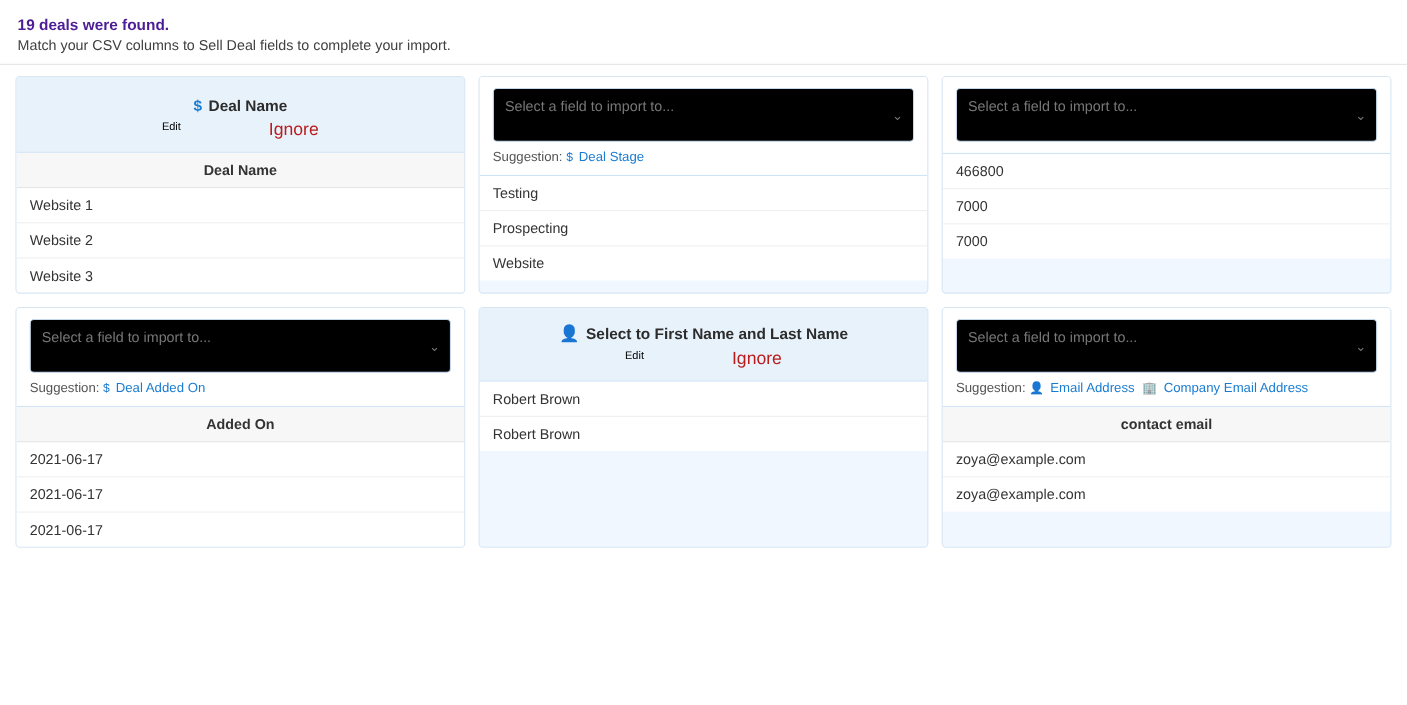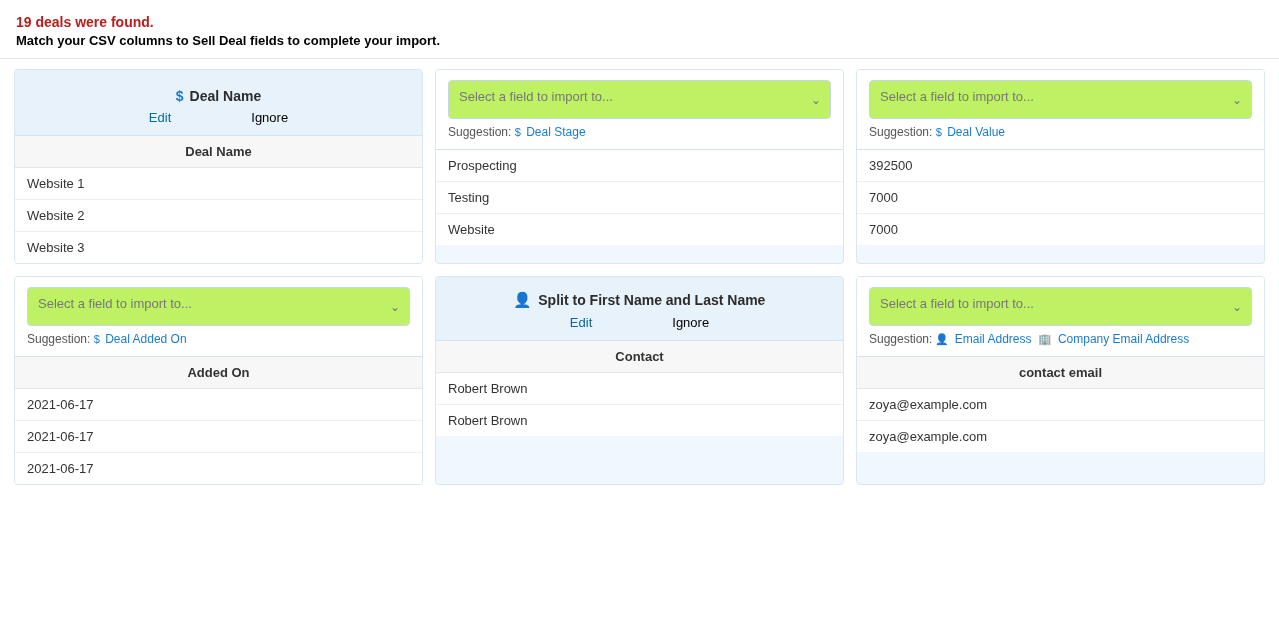--- a/index.html
+++ b/index.html
@@ -9,27 +9,26 @@
       background: #fff;
       color: #333;
     }
     .header {
       padding: 14px 16px 10px 16px;
       border-bottom: 1px solid #e5e5e5;
     }
     .header-title {
       font-weight: 700;
       font-size: 14px;
-      color: #b91c1c;
+      color: #4c1d95;
     }
     .header-sub {
       font-size: 13px;
-      color: #000000;
+      color: #404040;
       margin-top: 3px;
-      font-weight: bold;
     }
     .grid {
       display: grid;
       grid-template-columns: 1fr 1fr 1fr;
       gap: 0;
       padding: 10px 14px;
       gap: 12px;
     }
     .card {
       border: 1px solid #d8e6f3;
@@ -54,45 +53,45 @@
       font-size: 14px;
       color: #2c2c2c;
     }
     .card-header-actions {
       display: flex;
       gap: 80px;
       width: 100%;
       justify-content: center;
     }
     .link-edit {
-      color: #0369a1;
-      cursor: pointer;
-      font-size: 13px;
+      color: #000000;
+      cursor: pointer;
+      font-size: 10px;
       text-decoration: none;
     }
     .link-ignore {
-      color: #000000;
-      cursor: pointer;
-      font-size: 13px;
+      color: #b91c1c;
+      cursor: pointer;
+      font-size: 16px;
       text-decoration: none;
     }
     .card-dropdown {
       background: #fff;
       padding: 10px 12px;
       border-bottom: 1px solid #d0e4f5;
     }
     .select-wrap {
       position: relative;
     }
     .select-box {
       width: 100%;
       border: 1px solid #c5d8eb;
       border-radius: 4px;
-      padding: 8px 32px 14px 10px;
-      background: #bef264;
+      padding: 8px 32px 24px 10px;
+      background: #000000;
       font-size: 13px;
       color: #777;
       appearance: none;
       cursor: pointer;
       outline: none;
     }
     .select-arrow {
       position: absolute;
       right: 10px;
       top: 50%;
@@ -190,42 +189,37 @@
         </select>
         <span class="select-arrow">⌄</span>
       </div>
       <div class="suggestion">
         <span>Suggestion:</span>
         <span class="suggestion-icon"> $</span>
         <a class="suggestion-link">Deal Stage</a>
       </div>
     </div>
     <div class="card-table">
+      <div class="table-row">Testing</div>
       <div class="table-row">Prospecting</div>
-      <div class="table-row">Testing</div>
       <div class="table-row">Website</div>
     </div>
   </div>
 
   <div class="card">
     <div class="card-dropdown">
       <div class="select-wrap">
         <select class="select-box">
           <option>Select a field to import to...</option>
         </select>
         <span class="select-arrow">⌄</span>
       </div>
-      <div class="suggestion">
-        <span>Suggestion:</span>
-        <span class="suggestion-icon"> $</span>
-        <a class="suggestion-link">Deal Value</a>
-      </div>
-    </div>
-    <div class="card-table">
-      <div class="table-row">392500</div>
+    </div>
+    <div class="card-table">
+      <div class="table-row">466800</div>
       <div class="table-row">7000</div>
       <div class="table-row">7000</div>
     </div>
   </div>
 
   <div class="card">
     <div class="card-dropdown">
       <div class="select-wrap">
         <select class="select-box">
           <option>Select a field to import to...</option>
@@ -243,29 +237,28 @@
       <div class="table-row">2021-06-17</div>
       <div class="table-row">2021-06-17</div>
       <div class="table-row">2021-06-17</div>
     </div>
   </div>
 
   <div class="card">
     <div class="card-header-center">
       <div class="card-header-title">
         <span class="person-icon">👤</span>
-        <span>Split to First Name and Last Name</span>
+        <span>Select to First Name and Last Name</span>
       </div>
       <div class="card-header-actions">
         <a class="link-edit">Edit</a>
         <a class="link-ignore">Ignore</a>
       </div>
     </div>
     <div class="card-table">
-      <div class="table-header-row">Contact</div>
       <div class="table-row">Robert Brown</div>
       <div class="table-row">Robert Brown</div>
     </div>
   </div>
 
   <div class="card">
     <div class="card-dropdown">
       <div class="select-wrap">
         <select class="select-box">
           <option>Select a field to import to...</option>

